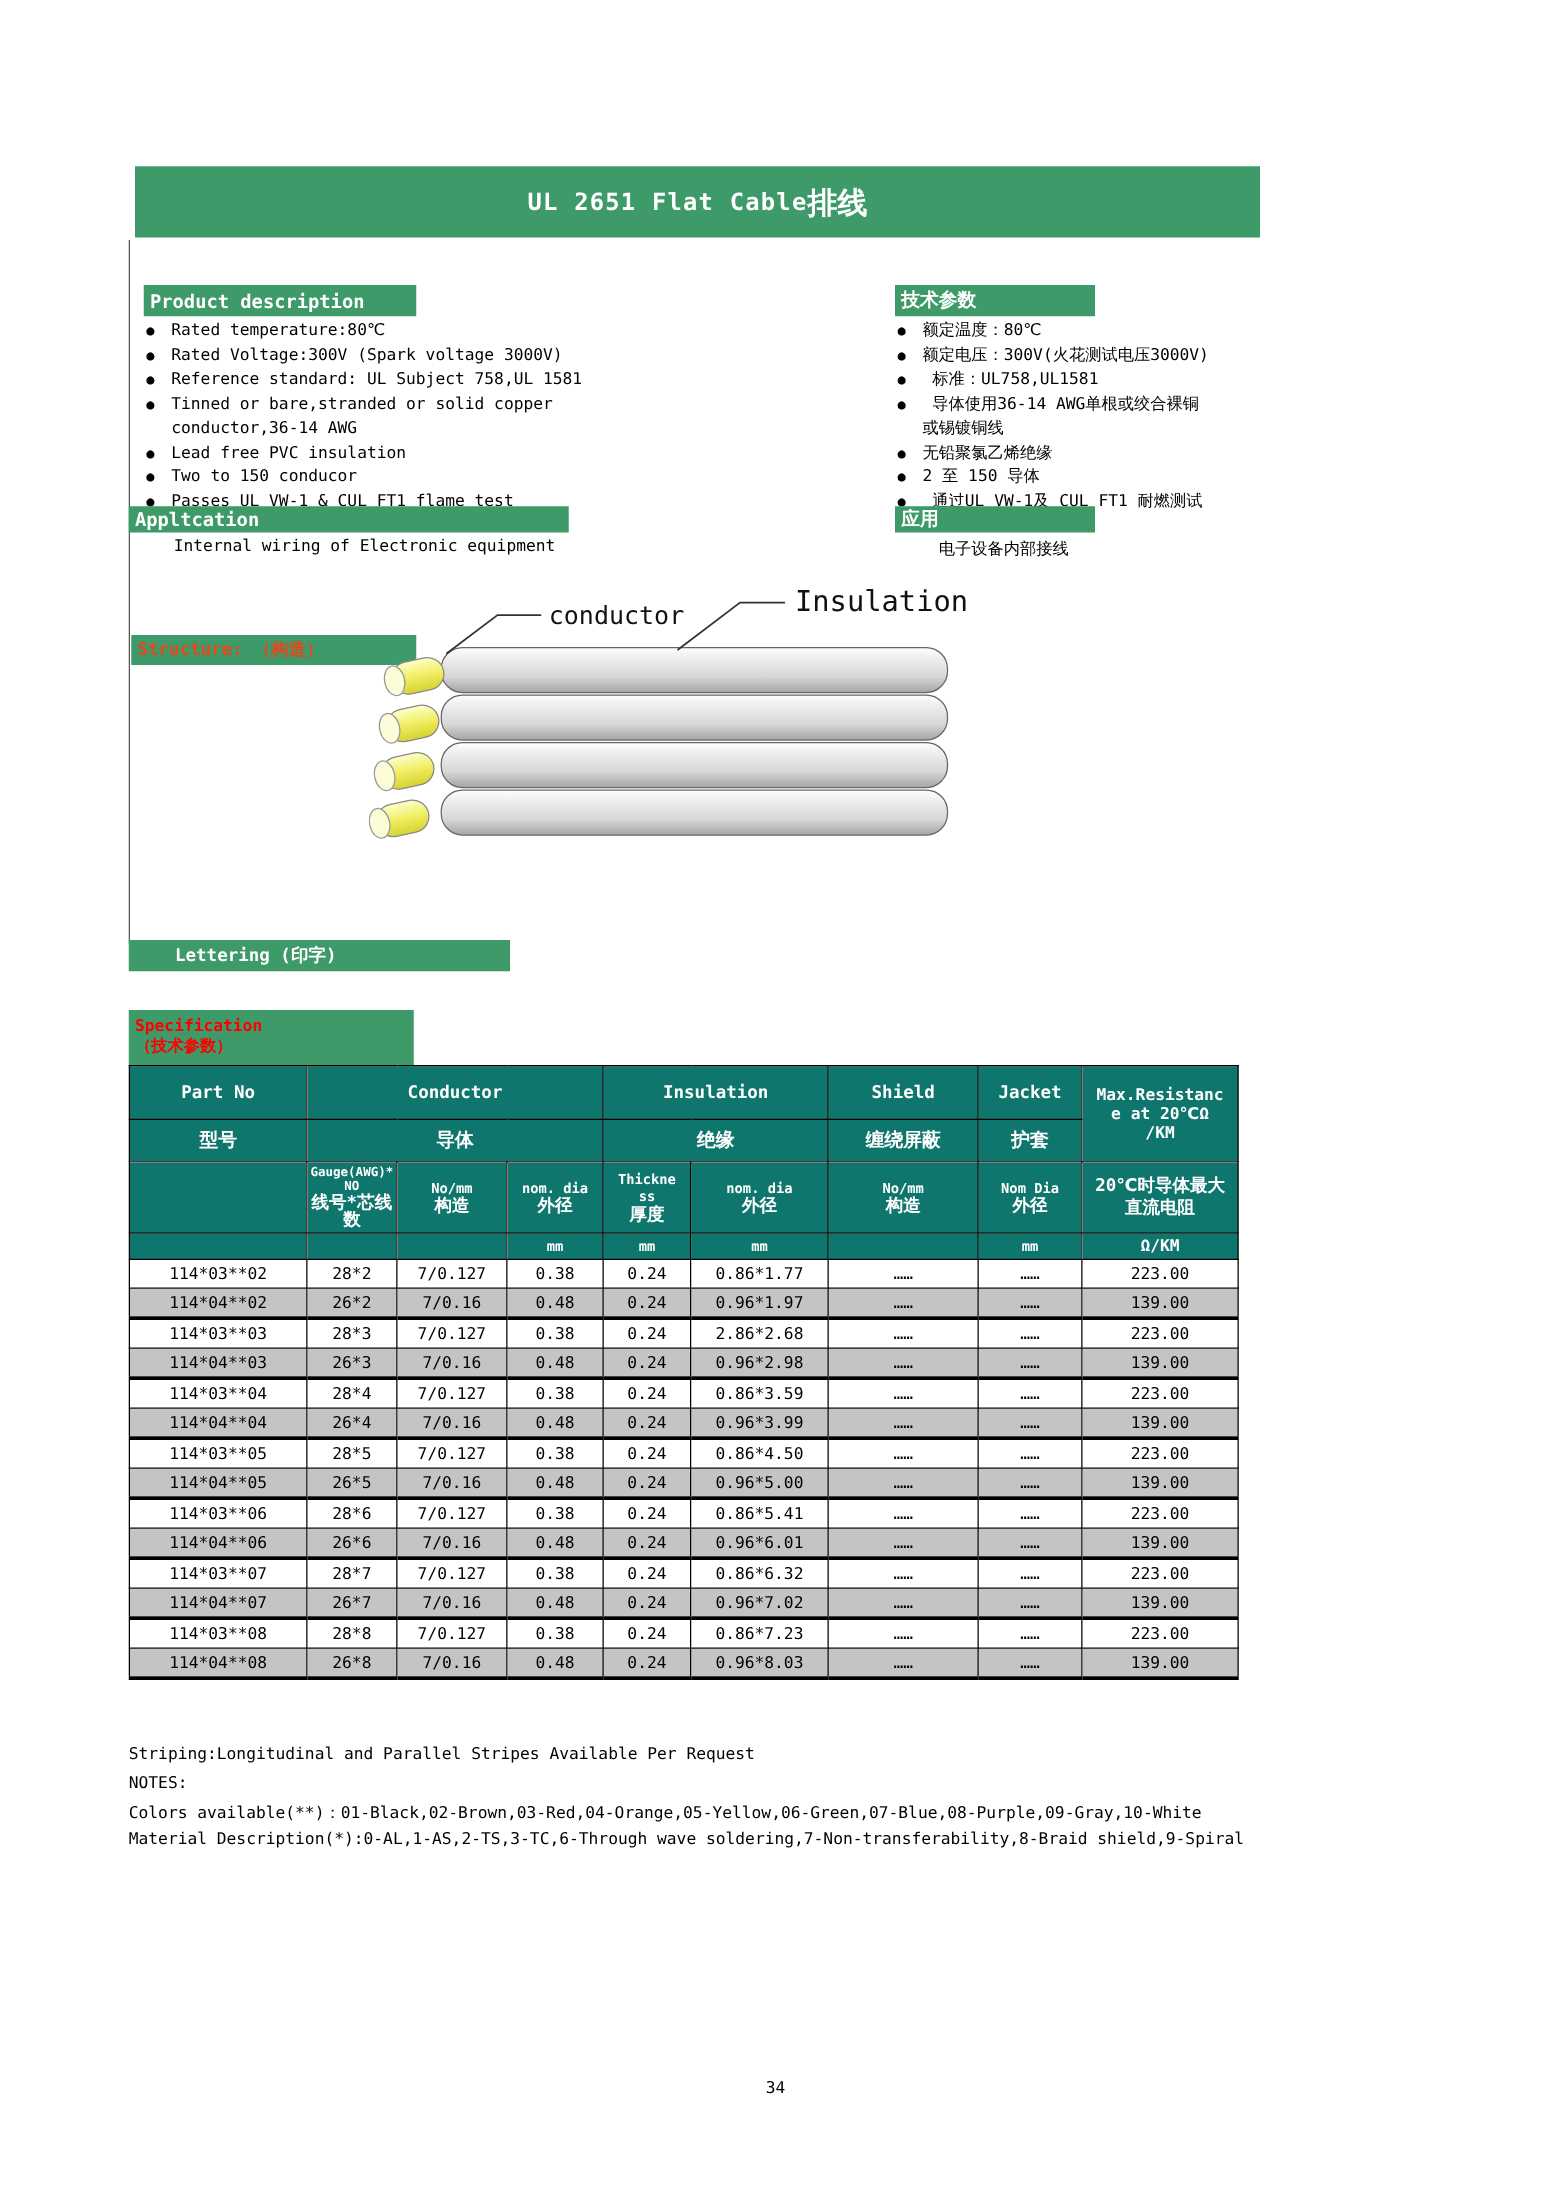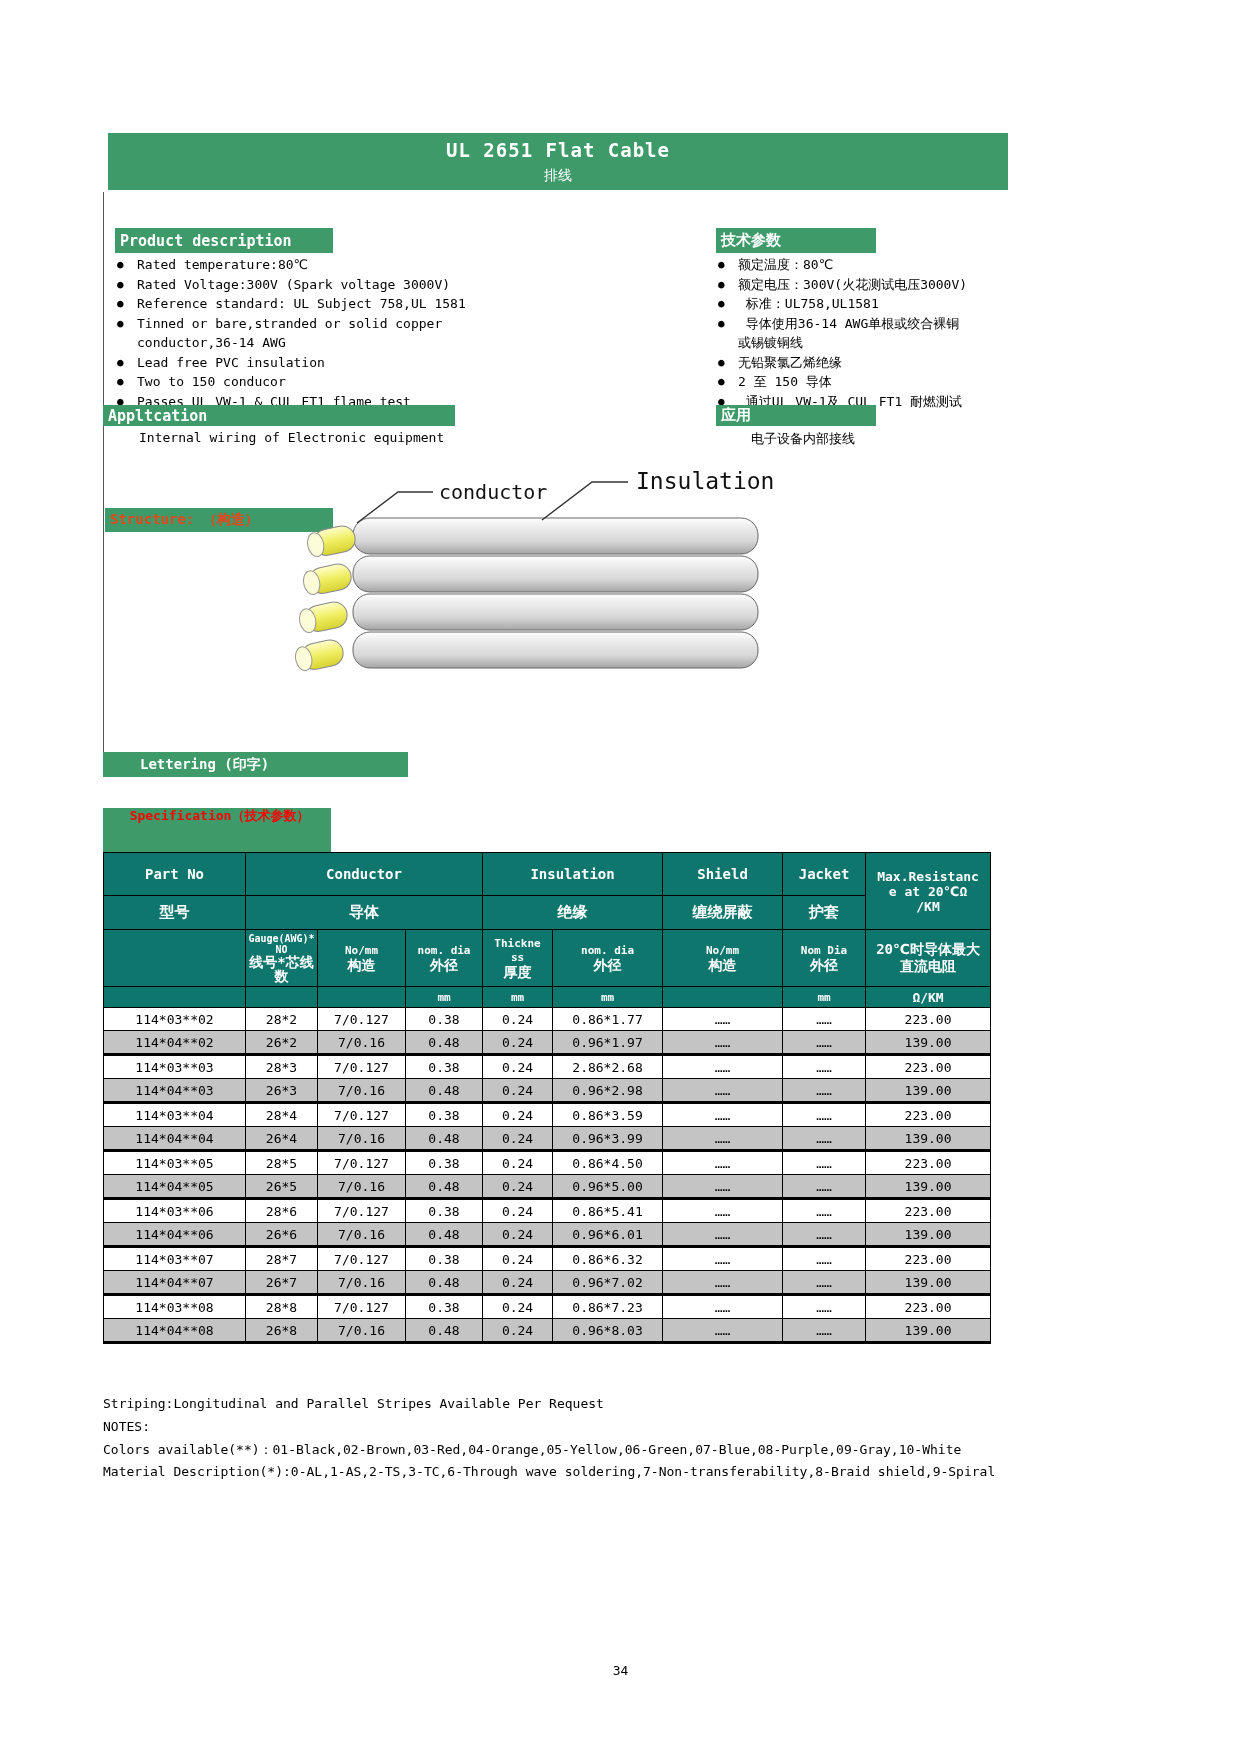--- a/index.html
+++ b/index.html
@@ -1,34 +1,34 @@
 <!DOCTYPE html>
 <html><head>
 <meta charset="utf-8">
 <style>
   html,body{margin:0;padding:0;background:#ffffff;}
   .page{position:relative;width:1241px;height:1755px;background:#ffffff;overflow:hidden;
         font-family:"DejaVu Sans Mono","DejaVu Sans",monospace;color:#000;}
   
   .banner{position:absolute;left:108px;top:133px;width:900px;height:57px;background:#3E9A69;
-          display:flex;flex-direction:column;align-items:center;justify-content:center;}
+          display:flex;flex-direction:row;align-items:center;justify-content:center;}
   .banner .t1{color:#fff;font-size:19px;font-weight:bold;letter-spacing:1px;line-height:26px;}
-  .banner .t2{color:#fff;font-size:14px;font-weight:normal;line-height:24px;}
+  .banner .t2{color:#fff;font-size:24px;font-weight:bold;line-height:24px;}
   .vrule{position:absolute;left:103px;top:192px;width:1px;height:563px;background:#555;}
   
   .gbox{position:absolute;background:#3E9A69;color:#fff;font-weight:bold;font-size:15px;
         display:flex;align-items:center;padding-left:5px;box-sizing:border-box;}
   .pd-h{left:115px;top:228px;width:218px;height:25px;}
   .pdcn-h{left:716px;top:228px;width:160px;height:25px;}
   .app-h{left:103px;top:405px;width:352px;height:21px;font-size:15px;}
   .appcn-h{left:716px;top:405px;width:160px;height:21px;}
   .struct-h{left:105px;top:508px;width:228px;height:24px;color:#E8461C;font-size:14px;}
   .letter-h{left:103px;top:752px;width:305px;height:25px;font-size:14px;padding-left:37px;}
   .spec-h{left:103px;top:808px;width:228px;height:44px;color:#FF0000;font-size:13px;
-          flex-direction:row;align-items:flex-start;justify-content:center;line-height:16px;}
+          flex-direction:column;align-items:flex-start;justify-content:center;line-height:16px;}
   
   .list{position:absolute;font-size:13px;line-height:19.5px;white-space:pre;}
   .pd-l{left:117px;top:255px;width:470px;}
   .pdcn-l{left:718px;top:255px;width:330px;}
   .b-line{display:flex;}
   .b-line .dot{width:20px;flex:0 0 20px;font-size:11px;}
   .plain{position:absolute;font-size:13px;margin-left:35px;}
   .app-t{left:104px;top:430px;}
   .appcn-t{left:716px;top:430px;}
   

